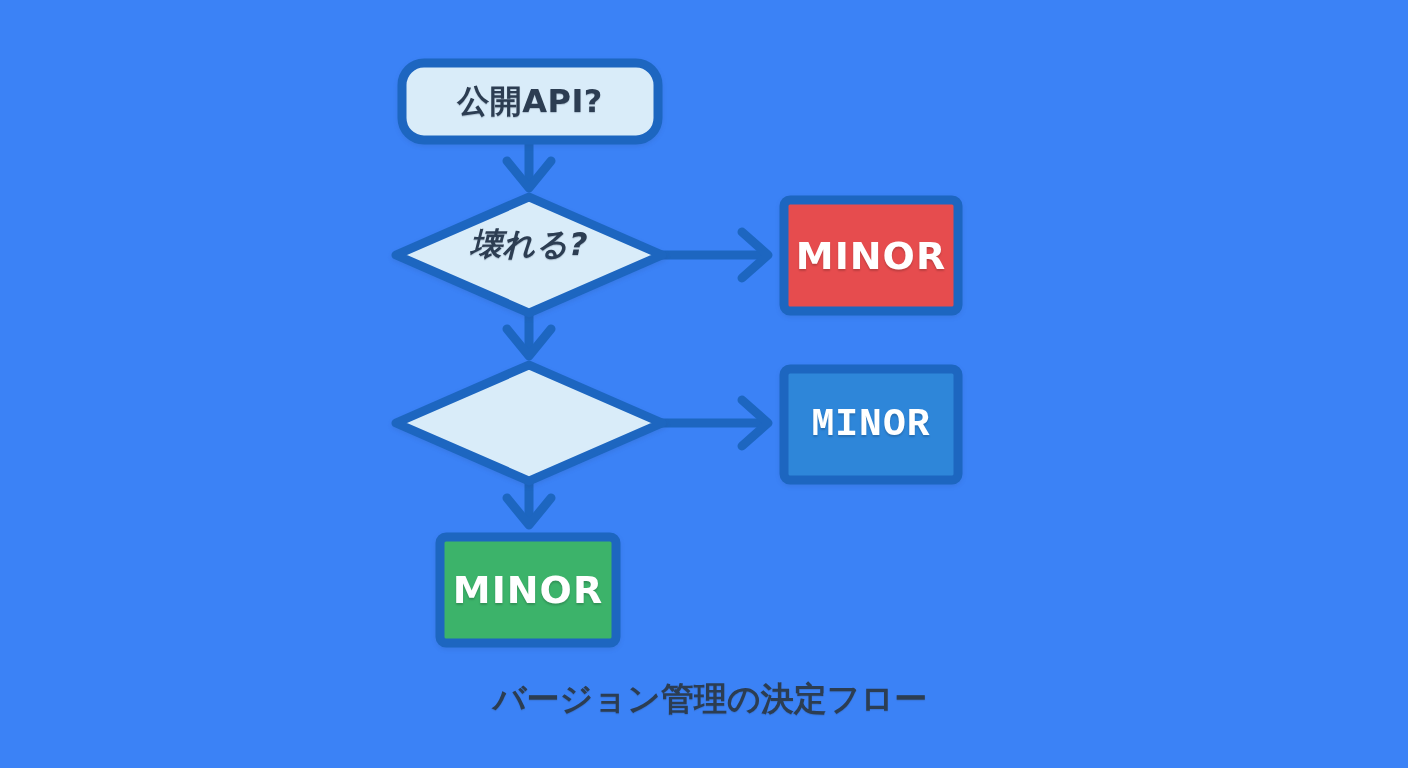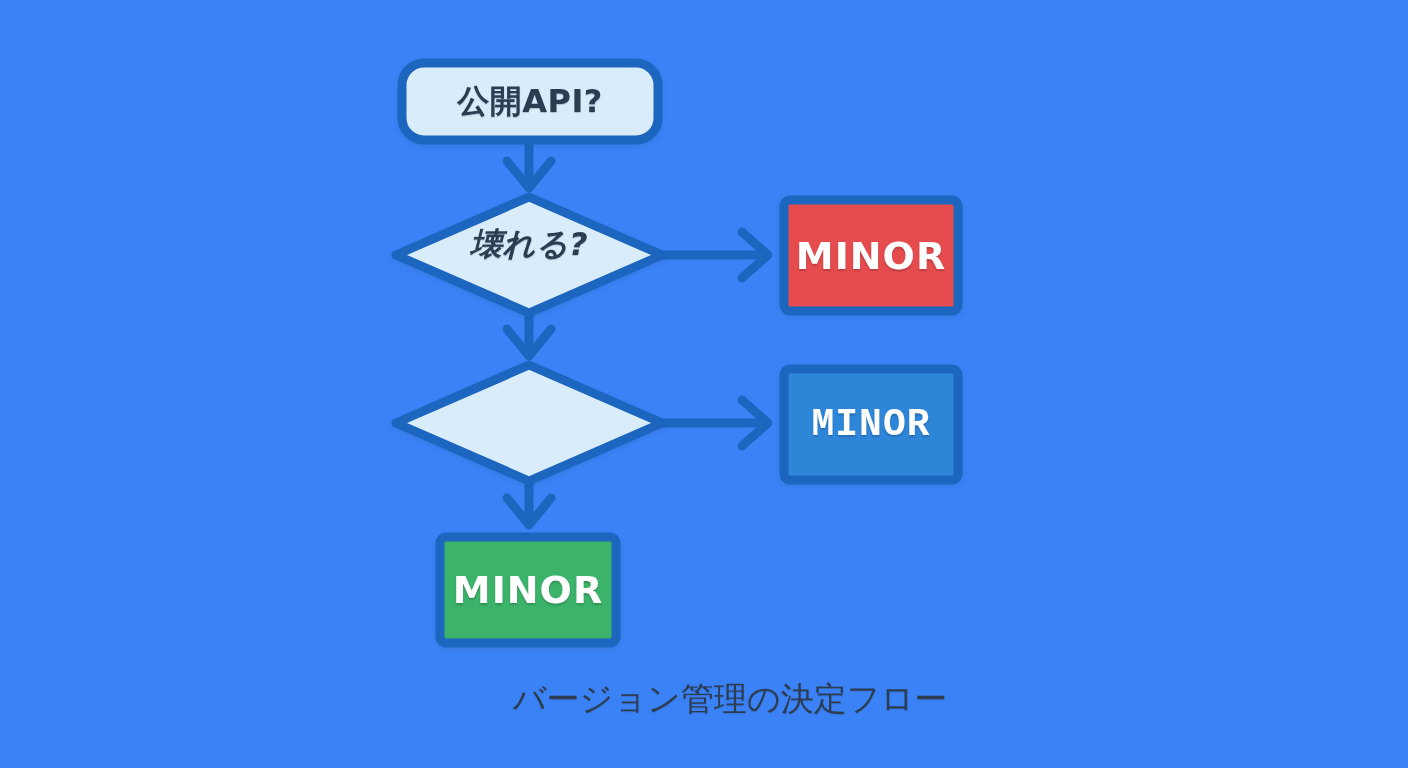--- a/index.html
+++ b/index.html
@@ -36,28 +36,28 @@
     text-shadow: 0 1px 1px rgba(44,61,82,0.25);
   }
   .result-label {
     color: #ffffff;
     font-size: 38px;
     letter-spacing: 1px;
     text-shadow: 0 2px 2px rgba(0,0,0,0.18);
   }
   .caption {
     position: absolute;
-    left: 475px;
+    left: 455px;
     top: 676px;
     width: 510px;
     height: 46px;
     display: flex;
     align-items: center;
     justify-content: center;
-    font-weight: normal;
+    font-weight: bold;
     font-size: 33px;
     color: #2c3d52;
     text-shadow: 0 1px 1px rgba(44,61,82,0.2);
   }
   .shape {
     filter: drop-shadow(0 2px 2px rgba(30,60,110,0.12));
   }
 </style>
 </head>
 <body>

